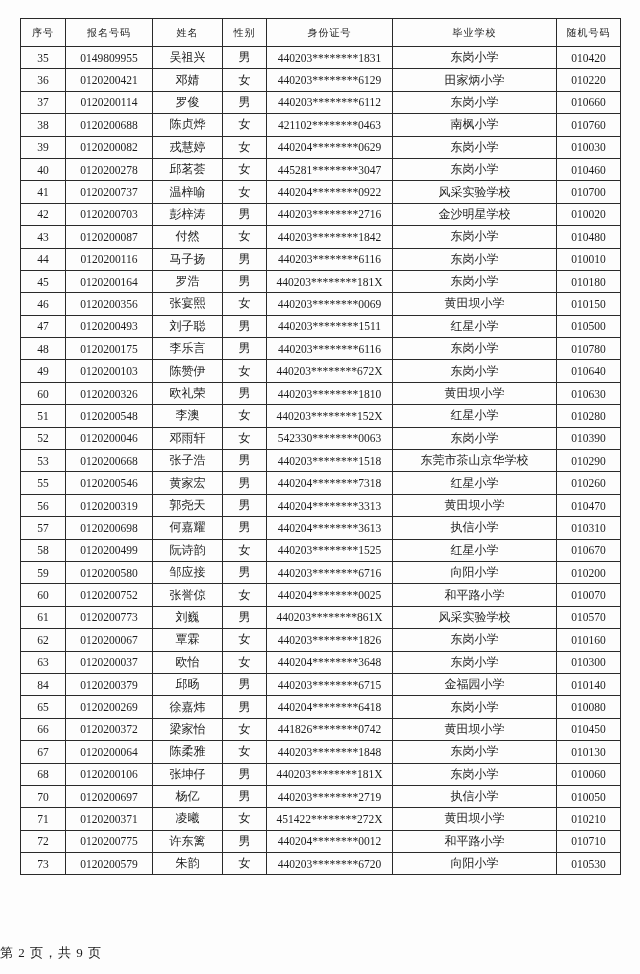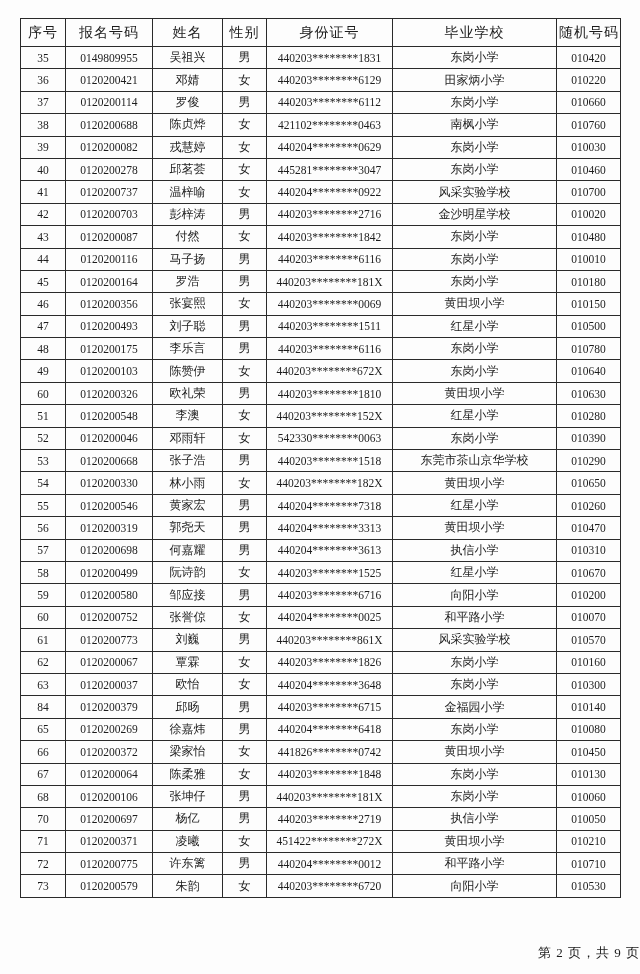--- a/index.html
+++ b/index.html
@@ -32,38 +32,38 @@
   table.roster td {
     border: 1px solid #2a2a2a;
     text-align: center;
     vertical-align: middle;
     padding: 0 2px;
     overflow: hidden;
     white-space: nowrap;
   }
   table.roster th {
     height: 27px;
-    font-size: 14px;
+    font-size: 10px;
     font-weight: normal;
     letter-spacing: 1px;
   }
   table.roster td {
     height: 21.4px;
     font-size: 12px;
   }
   table.roster td.num {
     font-size: 11.5px;
     letter-spacing: 0;
   }
   .footer {
     position: absolute;
     left: 0;
     width: 100%;
     top: 944px;
-    text-align: right;
+    text-align: left;
     font-size: 13px;
     color: #1c1c1c;
     letter-spacing: 1px;
   }
 </style>
 </head>
 <body>
 
 <div class="page">
   <table class="roster">
@@ -253,29 +253,20 @@
         <tr>
           <td class="num">53</td>
           <td class="num">0120200668</td>
           <td>张子浩</td>
           <td>男</td>
           <td class="num">440203********1518</td>
           <td>东莞市茶山京华学校</td>
           <td class="num">010290</td>
         </tr>
         <tr>
-          <td class="num">54</td>
-          <td class="num">0120200330</td>
-          <td>林小雨</td>
-          <td>女</td>
-          <td class="num">440203********182X</td>
-          <td>黄田坝小学</td>
-          <td class="num">010650</td>
-        </tr>
-        <tr>
           <td class="num">55</td>
           <td class="num">0120200546</td>
           <td>黄家宏</td>
           <td>男</td>
           <td class="num">440204********7318</td>
           <td>红星小学</td>
           <td class="num">010260</td>
         </tr>
         <tr>
           <td class="num">56</td>

